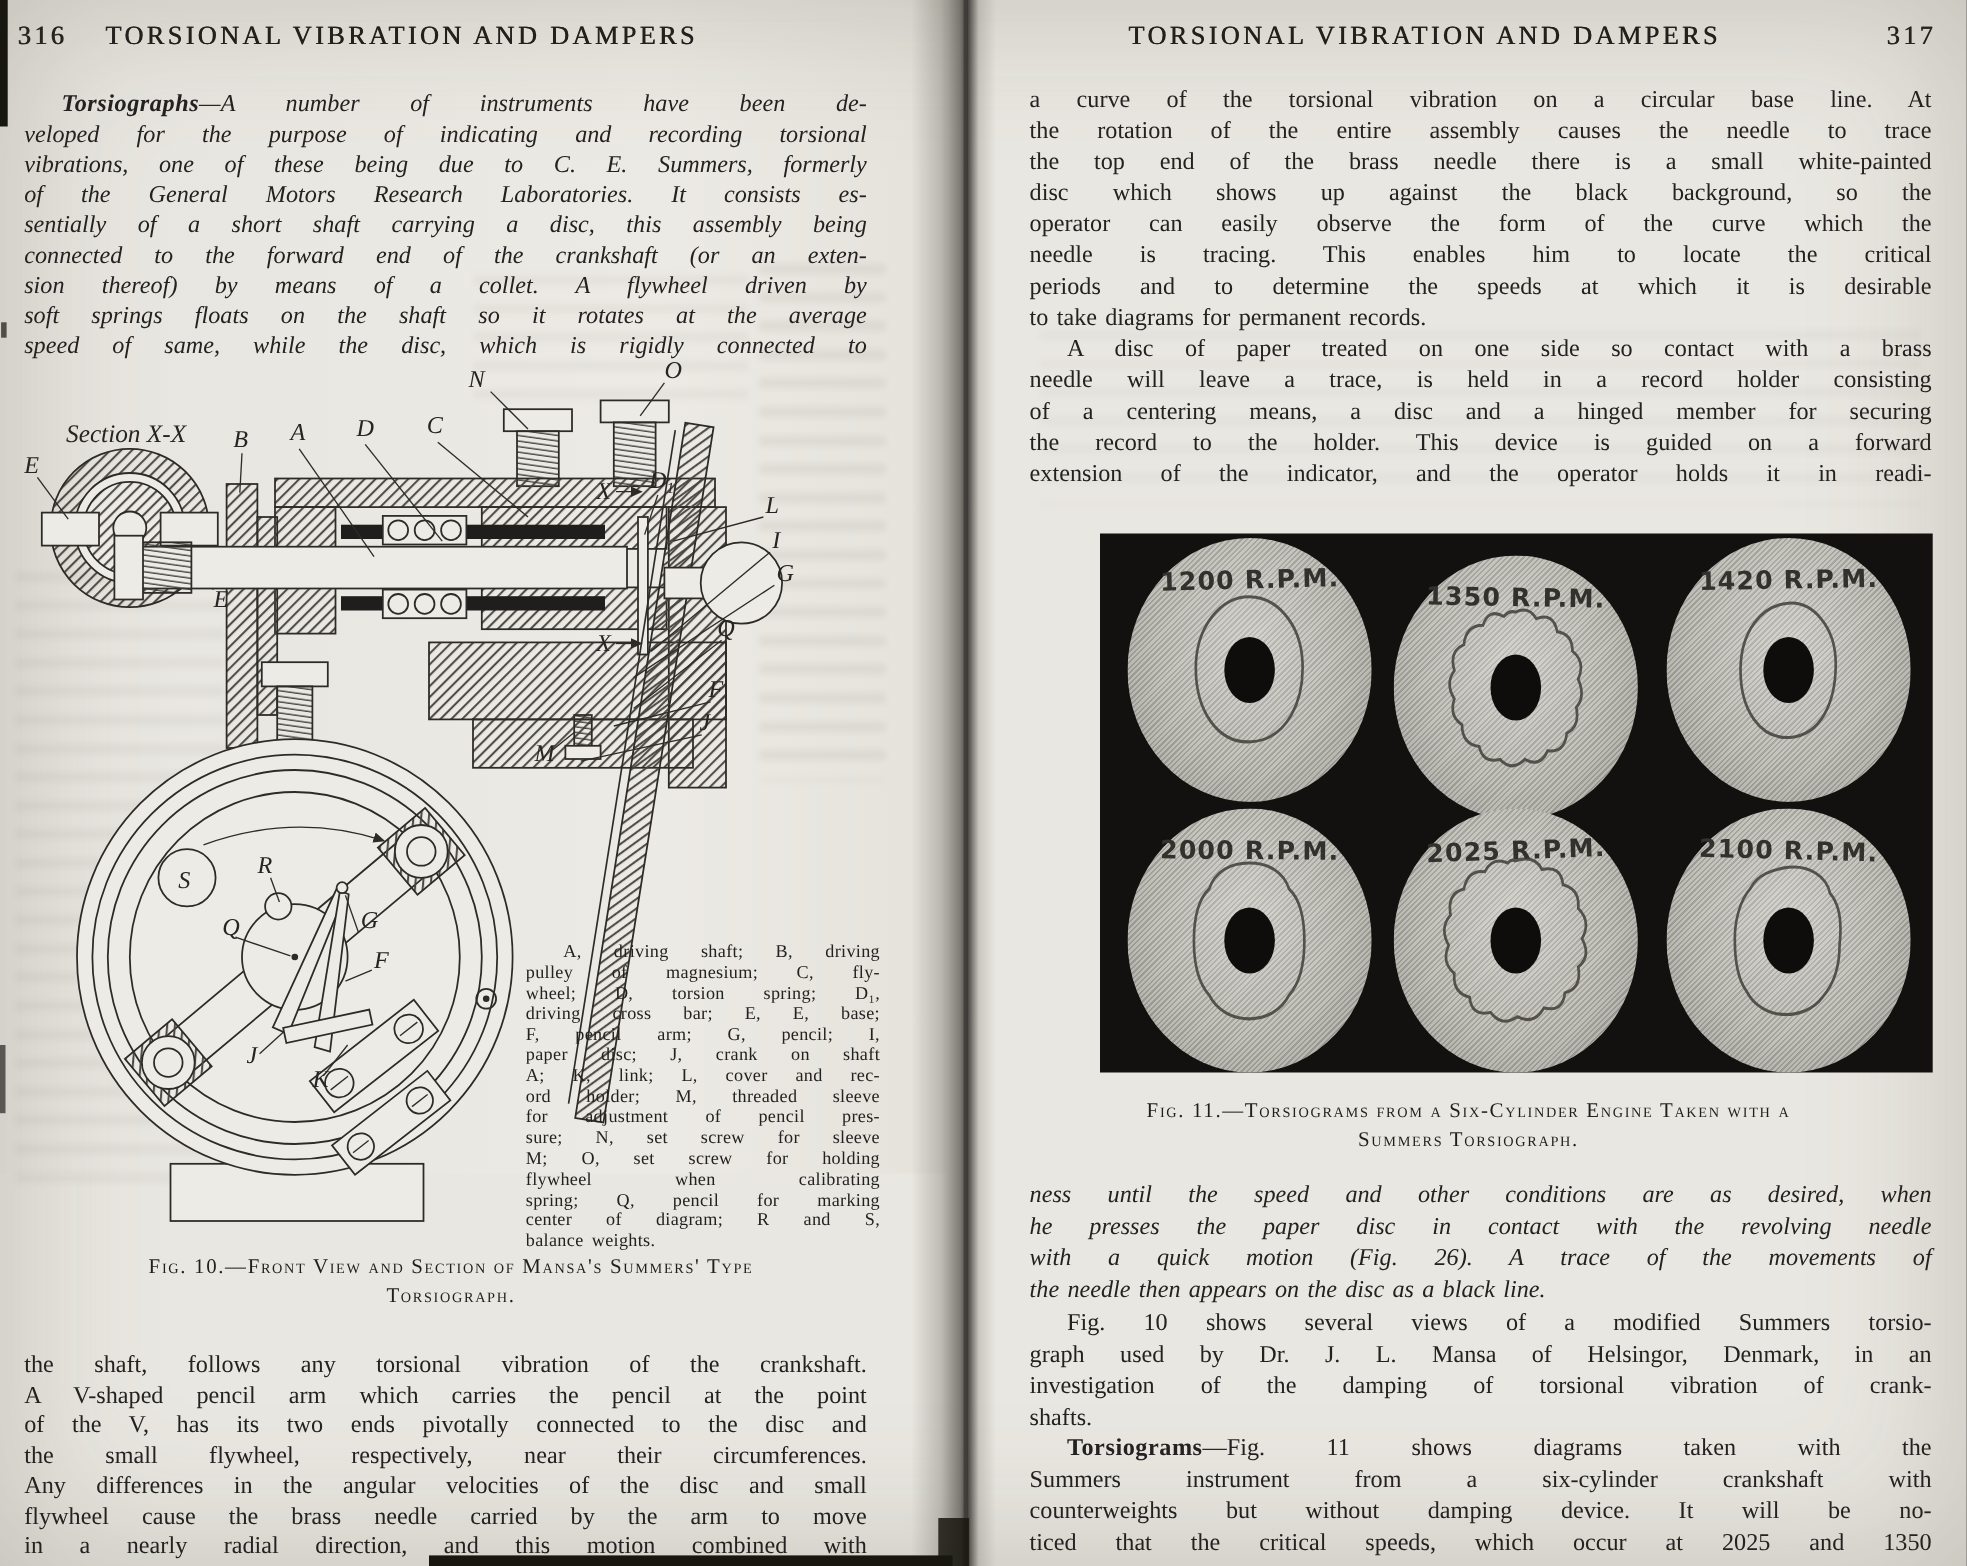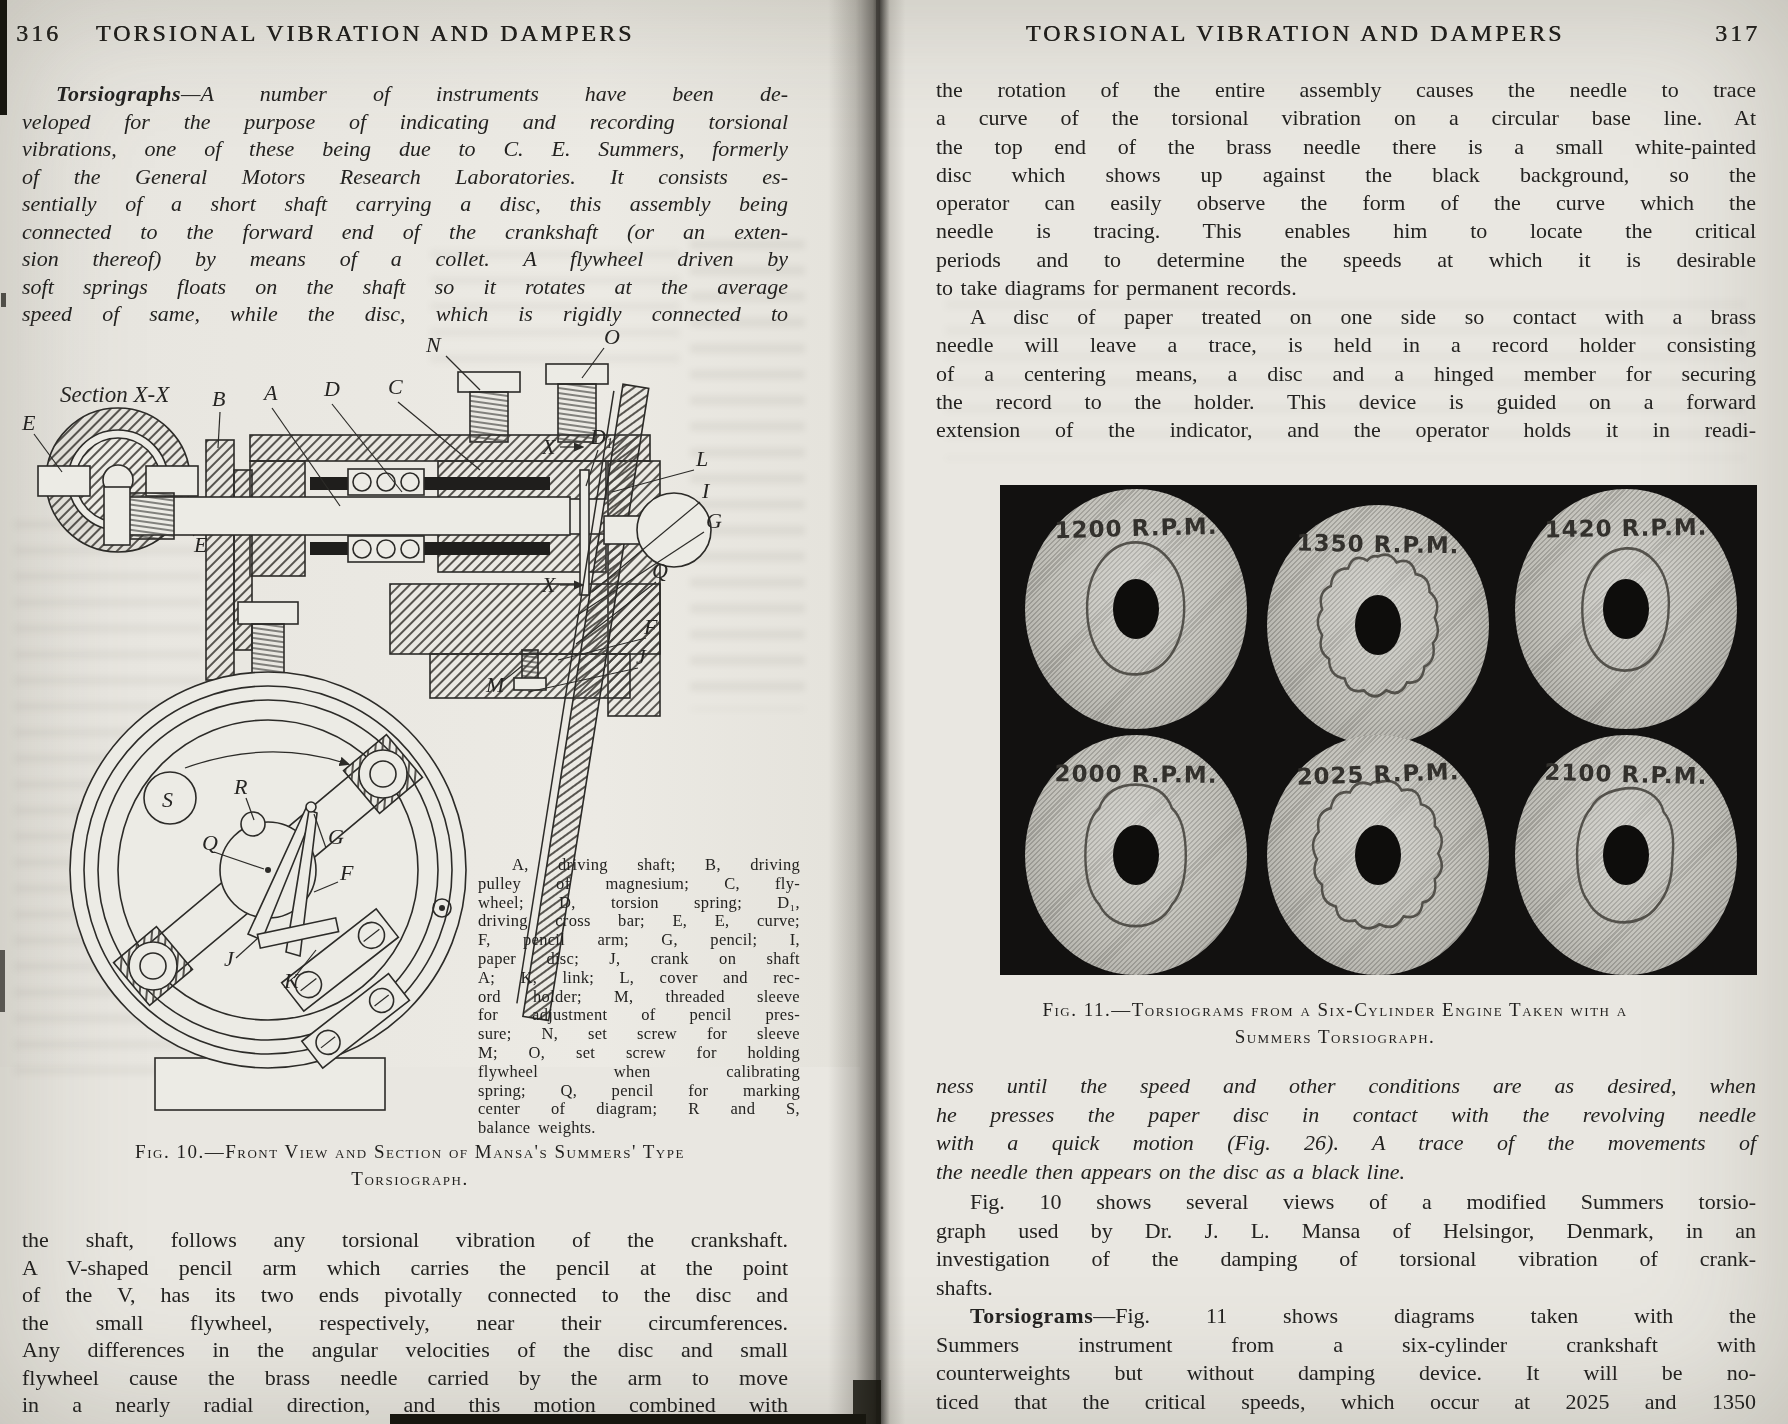--- a/index.html
+++ b/index.html
@@ -99,21 +99,21 @@
           <div class="tline">soft springs floats on the shaft so it rotates at the average</div>
           <div class="tline">speed of same, while the disc, which is rigidly connected to</div>
         </div>
     </div>
 
     <div class="legend indent endshort" style="left:478px;top:856px;width:322px;">
       <div>
           <div class="tline">A, driving shaft; B, driving</div>
           <div class="tline">pulley of magnesium; C, fly-</div>
           <div class="tline">wheel; D, torsion spring; D₁,</div>
-          <div class="tline">driving cross bar; E, E, curve;</div>
+          <div class="tline">driving cross bar; E, E, base;</div>
           <div class="tline">F, pencil arm; G, pencil; I,</div>
           <div class="tline">paper disc; J, crank on shaft</div>
           <div class="tline">A; K, link; L, cover and rec-</div>
           <div class="tline">ord holder; M, threaded sleeve</div>
           <div class="tline">for adjustment of pencil pres-</div>
           <div class="tline">sure; N, set screw for sleeve</div>
           <div class="tline">M; O, set screw for holding</div>
           <div class="tline">flywheel when calibrating</div>
           <div class="tline">spring; Q, pencil for marking</div>
           <div class="tline">center of diagram; R and S,</div>
@@ -325,22 +325,22 @@
 
     <div class="running-head">
       <span class="title" style="left:60px;width:700px;">TORSIONAL VIBRATION AND DAMPERS</span>
       <span class="pnum" style="right:28px;">317</span>
     </div>
 
     <div class="bleed" style="left:60px;top:300px;width:800px;height:160px;opacity:.07;"></div>
 
     <div class="plines endshort" style="left:51px;top:76px;width:820px;line-height:28.3px;">
       <div>
+          <div class="tline">a curve of the torsional vibration on a circular base line.  At</div>
           <div class="tline">the rotation of the entire assembly causes the needle to trace</div>
-          <div class="tline">a curve of the torsional vibration on a circular base line.  At</div>
           <div class="tline">the top end of the brass needle there is a small white-painted</div>
           <div class="tline">disc which shows up against the black background, so the</div>
           <div class="tline">operator can easily observe the form of the curve which the</div>
           <div class="tline">needle is tracing.  This enables him to locate the critical</div>
           <div class="tline">periods and to determine the speeds at which it is desirable</div>
           <div class="tline">to take diagrams for permanent records.</div>
         </div>
     </div>
 
     <div class="plines indent" style="left:51px;top:303px;width:820px;line-height:28.3px;">

